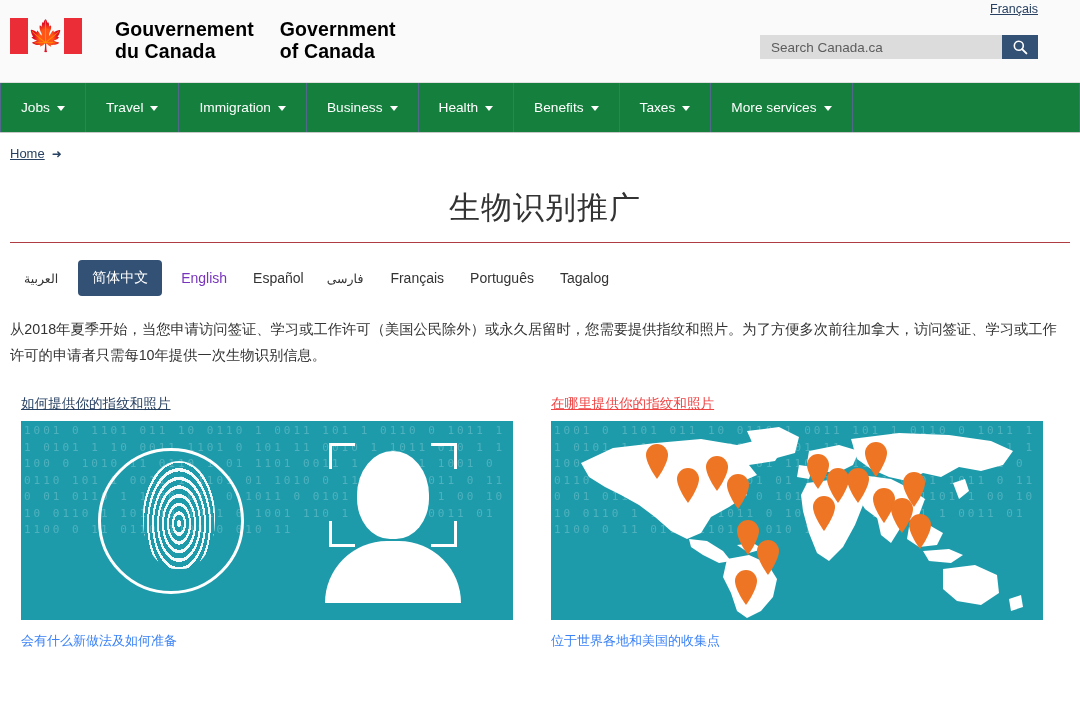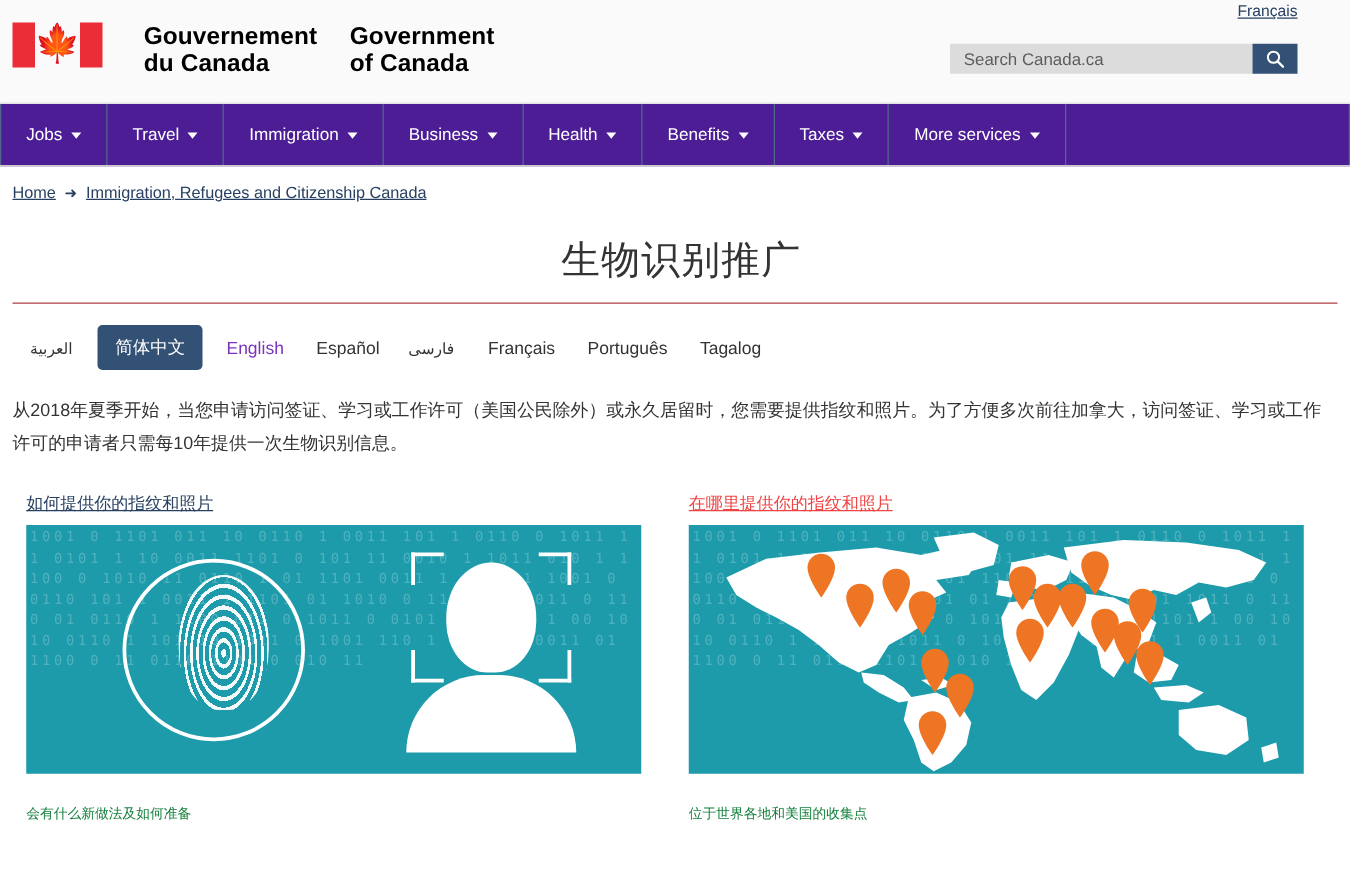--- a/index.html
+++ b/index.html
@@ -53,21 +53,21 @@
   .search-input::placeholder { color: #5c5c5c; }
   .search-btn {
     width: 36px; background: #335075; border: none;
     display: flex; align-items: center; justify-content: center;
     cursor: pointer;
   }
   .search-btn svg { width: 16px; height: 16px; }
 
   
   .mainnav {
-    display: flex; height: 50px; background: #4c1d95;
+    display: flex; height: 50px; background: #15803d;
     border-bottom: 1px solid #c8c8c8;
   }
   .nav-item {
     display: flex; align-items: center; justify-content: center; gap: 7px;
     color: #fff; font-size: 13.7px; cursor: pointer;
     border-right: 1px solid #4d6customized;
     border-right: 1px solid #51688c;
     padding: 0 20px; white-space: nowrap;
   }
   .nav-item:first-child { border-left: 1px solid #51688c; }
@@ -134,21 +134,21 @@
     width: 492px; height: 199px; position: relative;
     overflow: hidden; background: #1d9bab;
   }
   .binary {
     position: absolute; inset: 0;
     font-family: "DejaVu Sans Mono", monospace;
     font-size: 11px; line-height: 16.5px; letter-spacing: 3px;
     color: rgba(255,255,255,0.22); word-break: break-all;
     padding: 2px 3px; user-select: none;
   }
-  .card-caption { margin-top: 24px; font-size: 11px; color: #15803d; }
+  .card-caption { margin-top: 12px; font-size: 13px; color: #3b82f6; }
 
   
   .fp-circle {
     position: absolute; left: 77px; top: 27px;
     width: 146px; height: 146px; border: 3px solid #fff;
     border-radius: 50%;
   }
   .fp-print {
     position: absolute; left: 122px; top: 40px;
     width: 72px; height: 108px; border-radius: 50% 50% 45% 45%;
@@ -247,21 +247,20 @@
   <div class="nav-item" data-interactable="true">
     <span data-interactable="false">More services</span>
     <span class="caret" data-interactable="false"></span>
   </div>
   <div class="nav-spacer" data-interactable="false"></div>
 </nav>
 
 <div class="breadcrumb" data-interactable="false">
   <a data-interactable="true">Home</a>
   <span class="arrow" data-interactable="false">➜</span>
-  <a data-interactable="true">Immigration, Refugees and Citizenship Canada</a>
 </div>
 
 <h1 class="page-title" data-interactable="false">生物识别推广</h1>
 <hr class="title-rule" data-interactable="false">
 
 <div class="lang-tabs" data-interactable="false">
   <div class="lang-tab rtl" data-interactable="true">العربية</div>
   <div class="lang-tab active" data-interactable="true">简体中文</div>
   <div class="lang-tab visited" data-interactable="true">English</div>
   <div class="lang-tab" data-interactable="true">Español</div>

